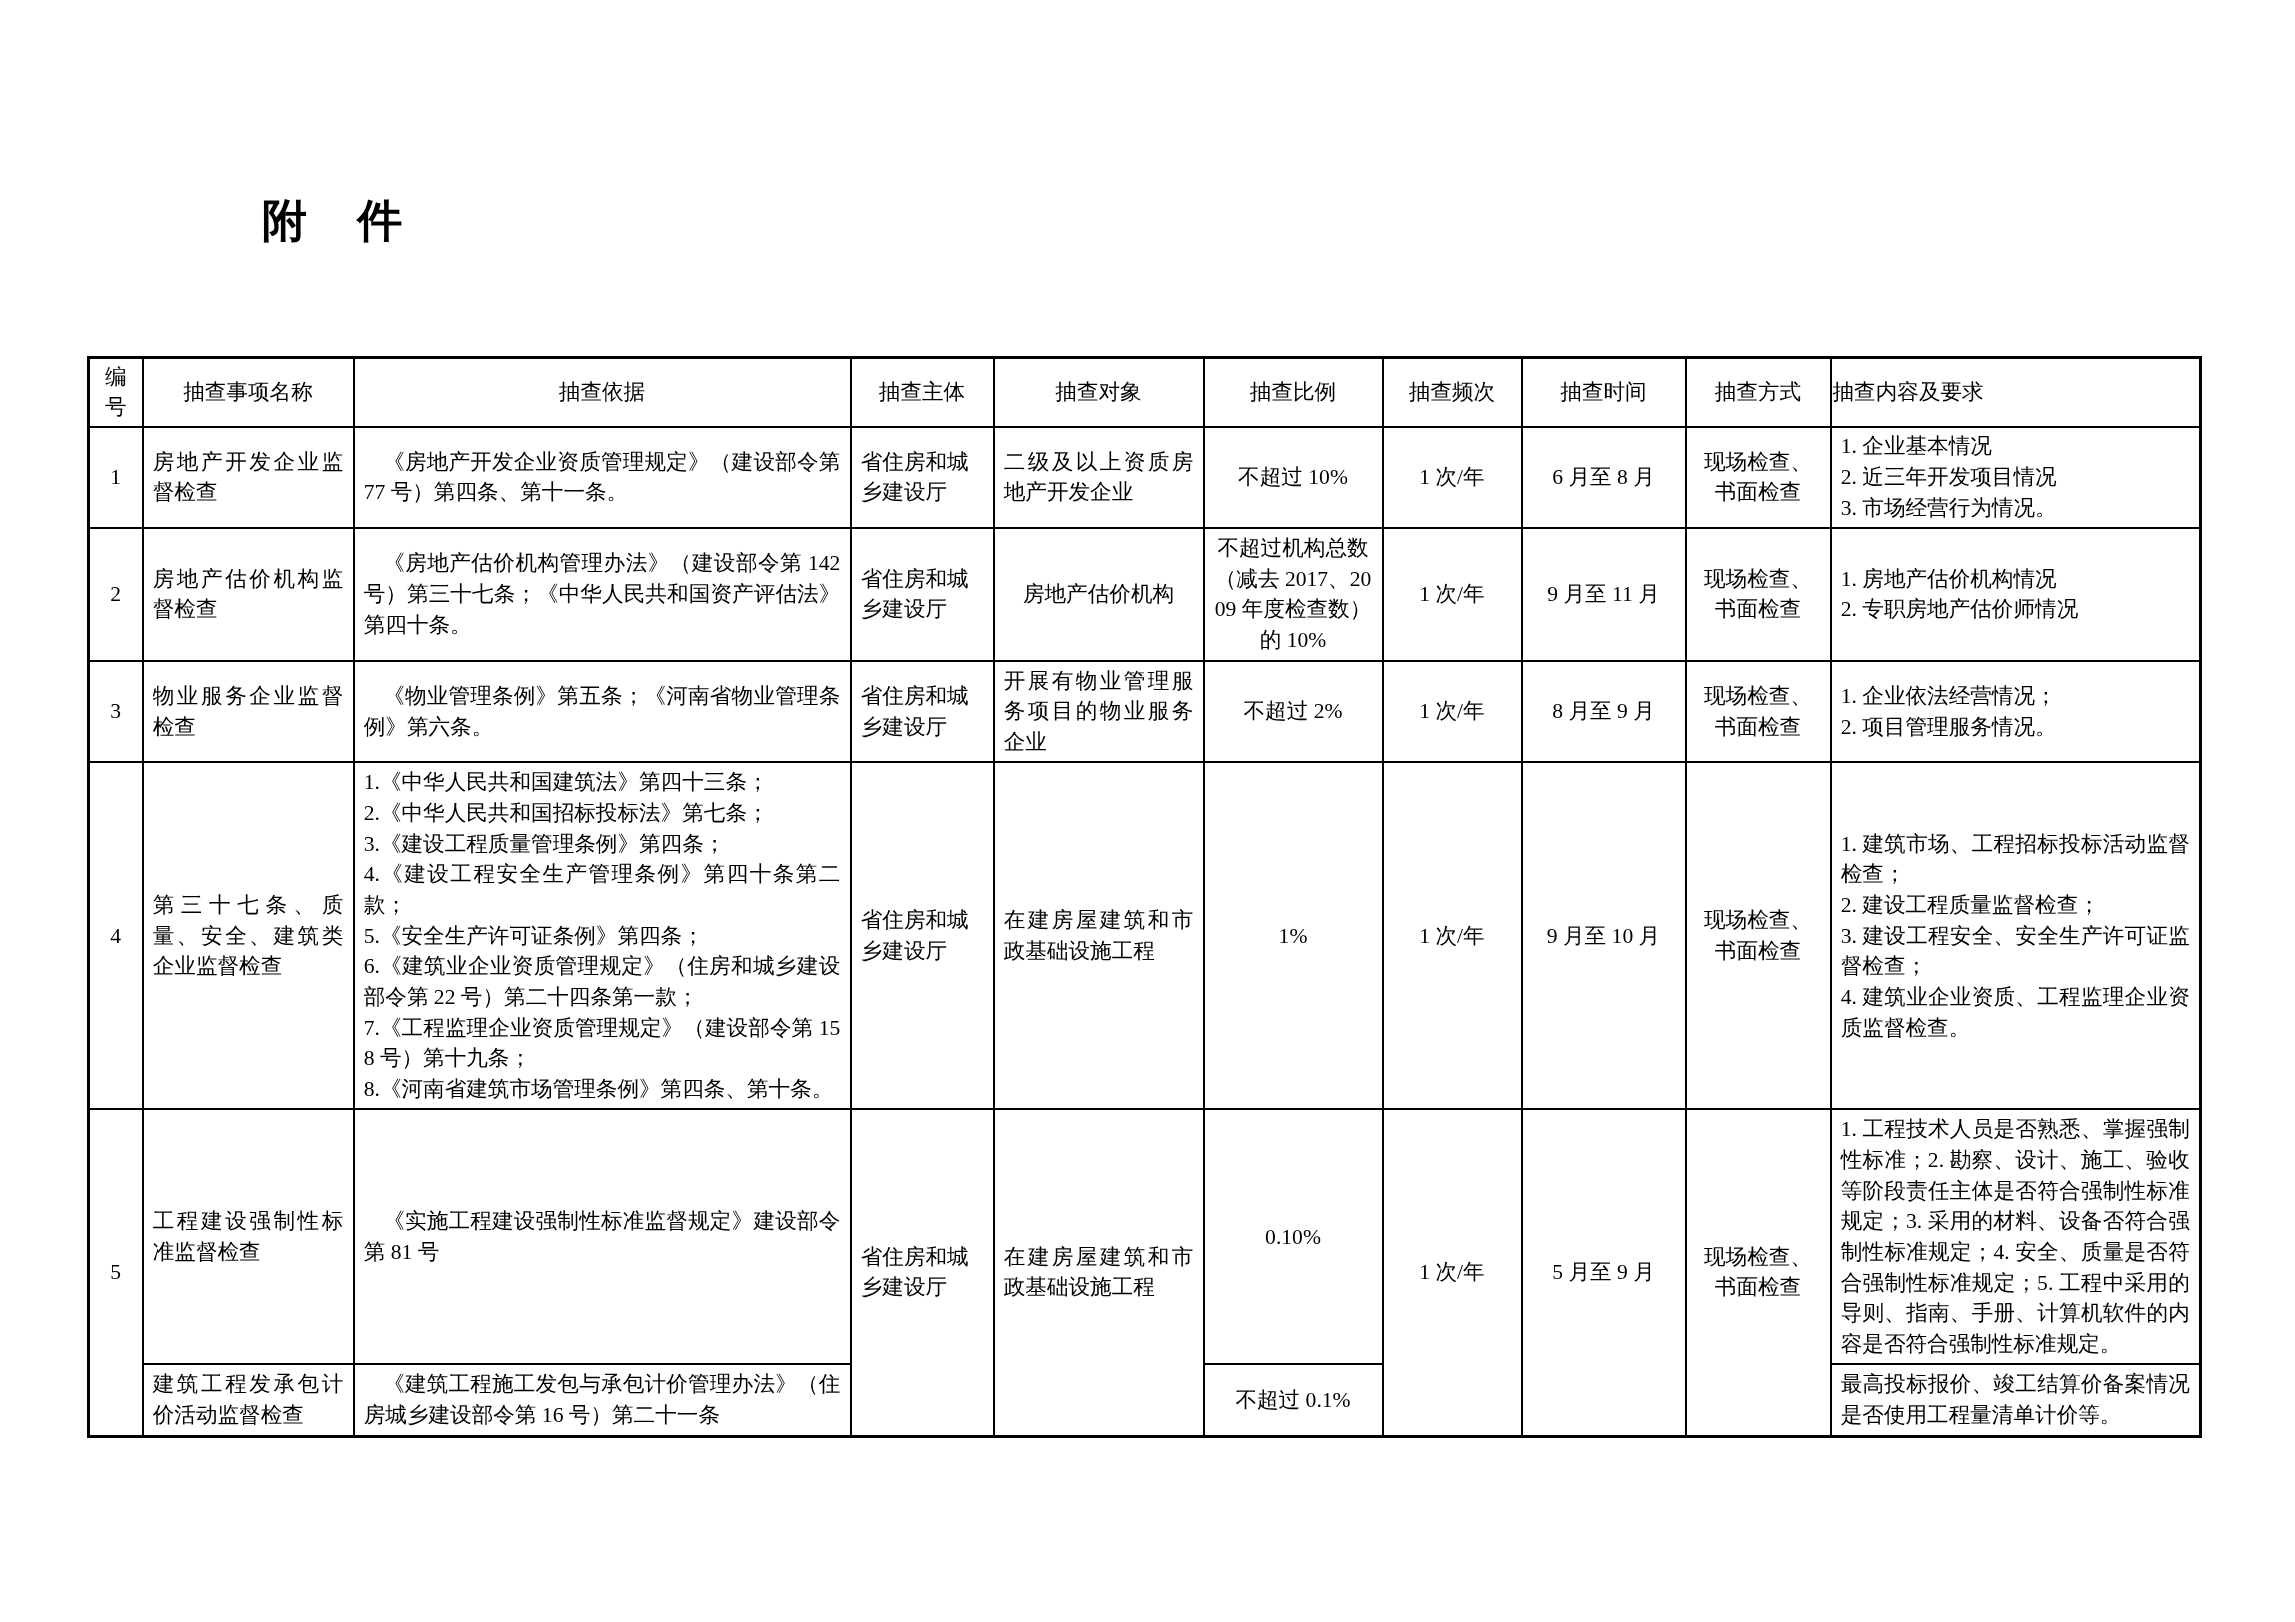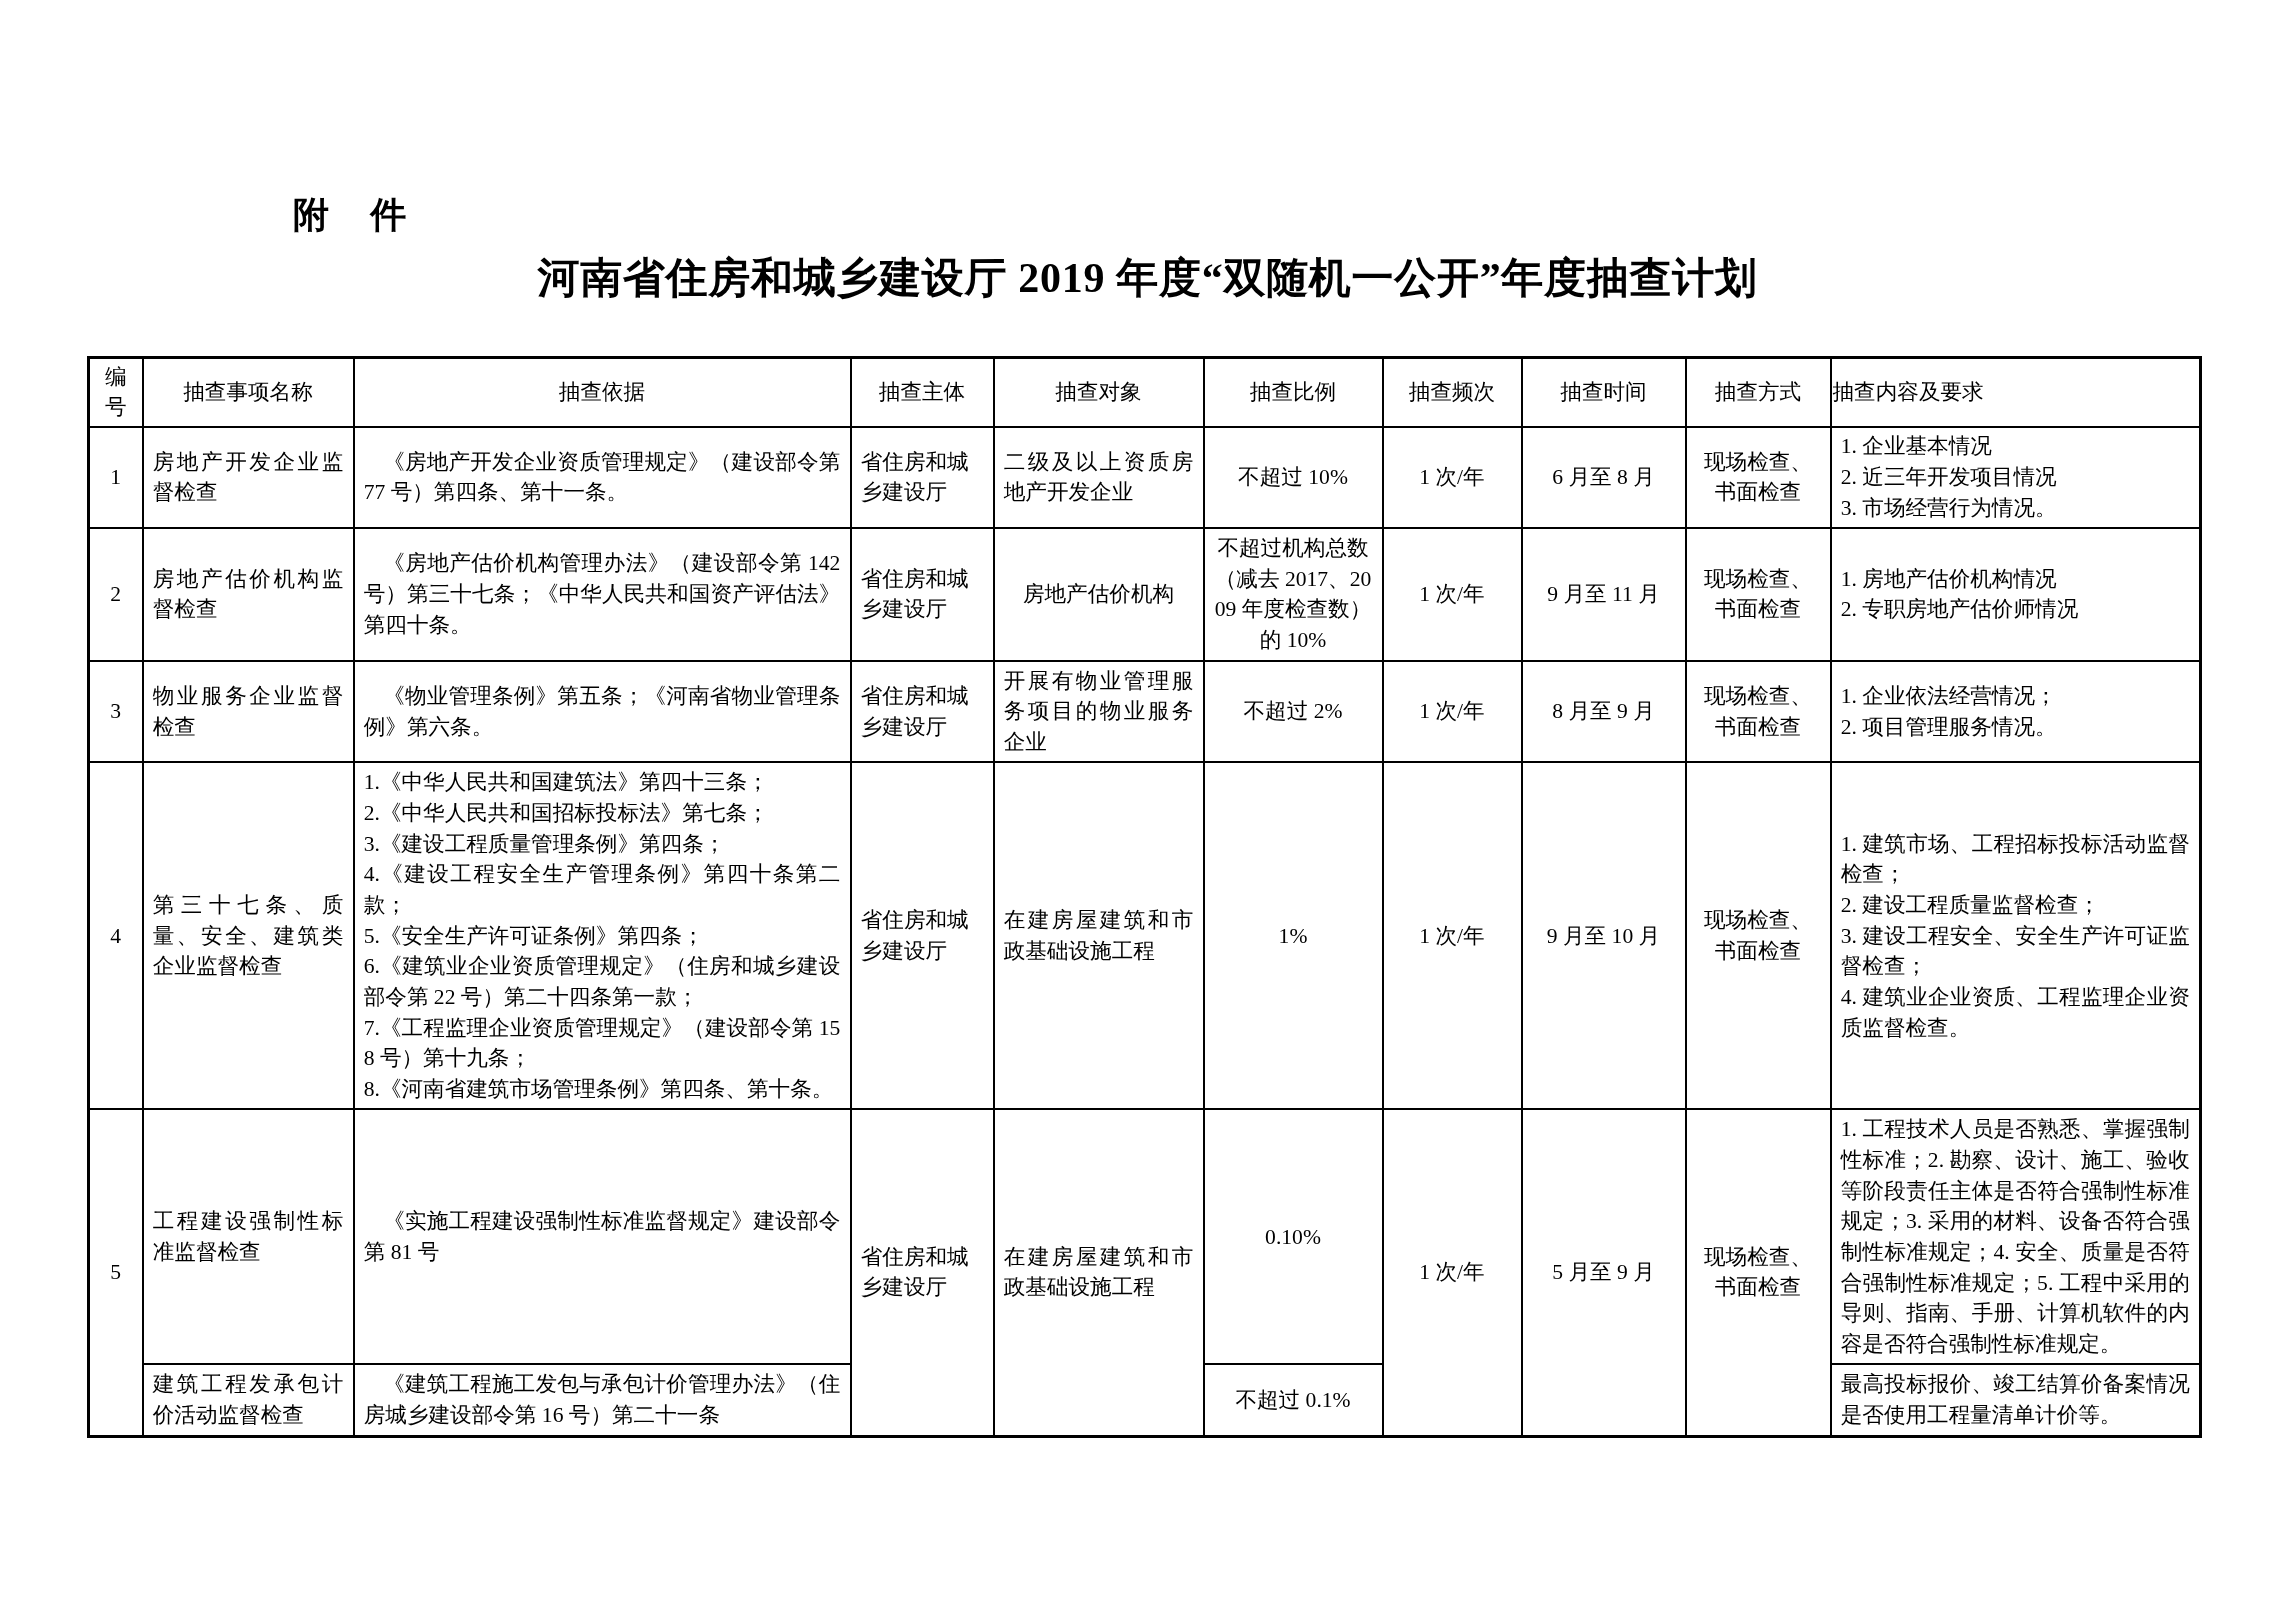--- a/index.html
+++ b/index.html
@@ -1,18 +1,18 @@
 <!DOCTYPE html>
 <html style="font-size:10.5px"><head>
 <meta charset="utf-8">
 <style>
   html,body{margin:0;padding:0;background:#ffffff;}
   body{width:2295px;height:1623px;font-family:"Liberation Serif","DejaVu Serif",serif;color:#000;}
   .page{position:relative;width:2295px;height:1623px;background:#fff;overflow:hidden;}
-  .attachment{position:absolute;left:293px;top:191px;font-size:36px;font-weight:bold;letter-spacing:2.6px;white-space:pre;}
+  .attachment{position:absolute;left:262px;top:191px;font-size:45px;font-weight:bold;letter-spacing:2.6px;white-space:pre;}
   .doc-title{position:absolute;left:0;width:2295px;top:250px;text-align:center;font-size:42px;font-weight:bold;letter-spacing:0.7px;}
   table.plan{position:absolute;left:87px;top:356px;width:2112px;border-collapse:collapse;table-layout:fixed;border:3.3px solid #000;}
   .plan th,.plan td{border:2px solid #000;font-size:21.6px;font-weight:normal;line-height:1.42;padding:3.9px 9.2px;vertical-align:middle;color:#000;word-break:break-all;}
   .plan th{text-align:center;padding:2.6px 5.2px;}
   .plan th.hl{text-align:left;padding-left:1px;}
   .c{text-align:center;}
   .l{text-align:left;}
   .jst{text-align:justify;text-justify:inter-ideograph;border-radius:17px;}
   .pre{white-space:pre-line;}
   .indent{text-indent:0.9em;}
@@ -25,21 +25,20 @@
   tr.h-r4{height:312px;}
   tr.h-r5a{height:239px;}
   tr.h-r5b{height:67px;}
 </style>
 </head>
 <body>
 
 <div class="page">
 
   <div class="attachment">附　件</div>
-  <div class="doc-title">河南省住房和城乡建设厅 2019 年度“双随机一公开”年度抽查计划</div>
 
   <table class="plan">
     <colgroup>
       <col style="width:54px">
         <col style="width:211px">
         <col style="width:497px">
         <col style="width:143px">
         <col style="width:210px">
       <col style="width:179px">
         <col style="width:139px">

